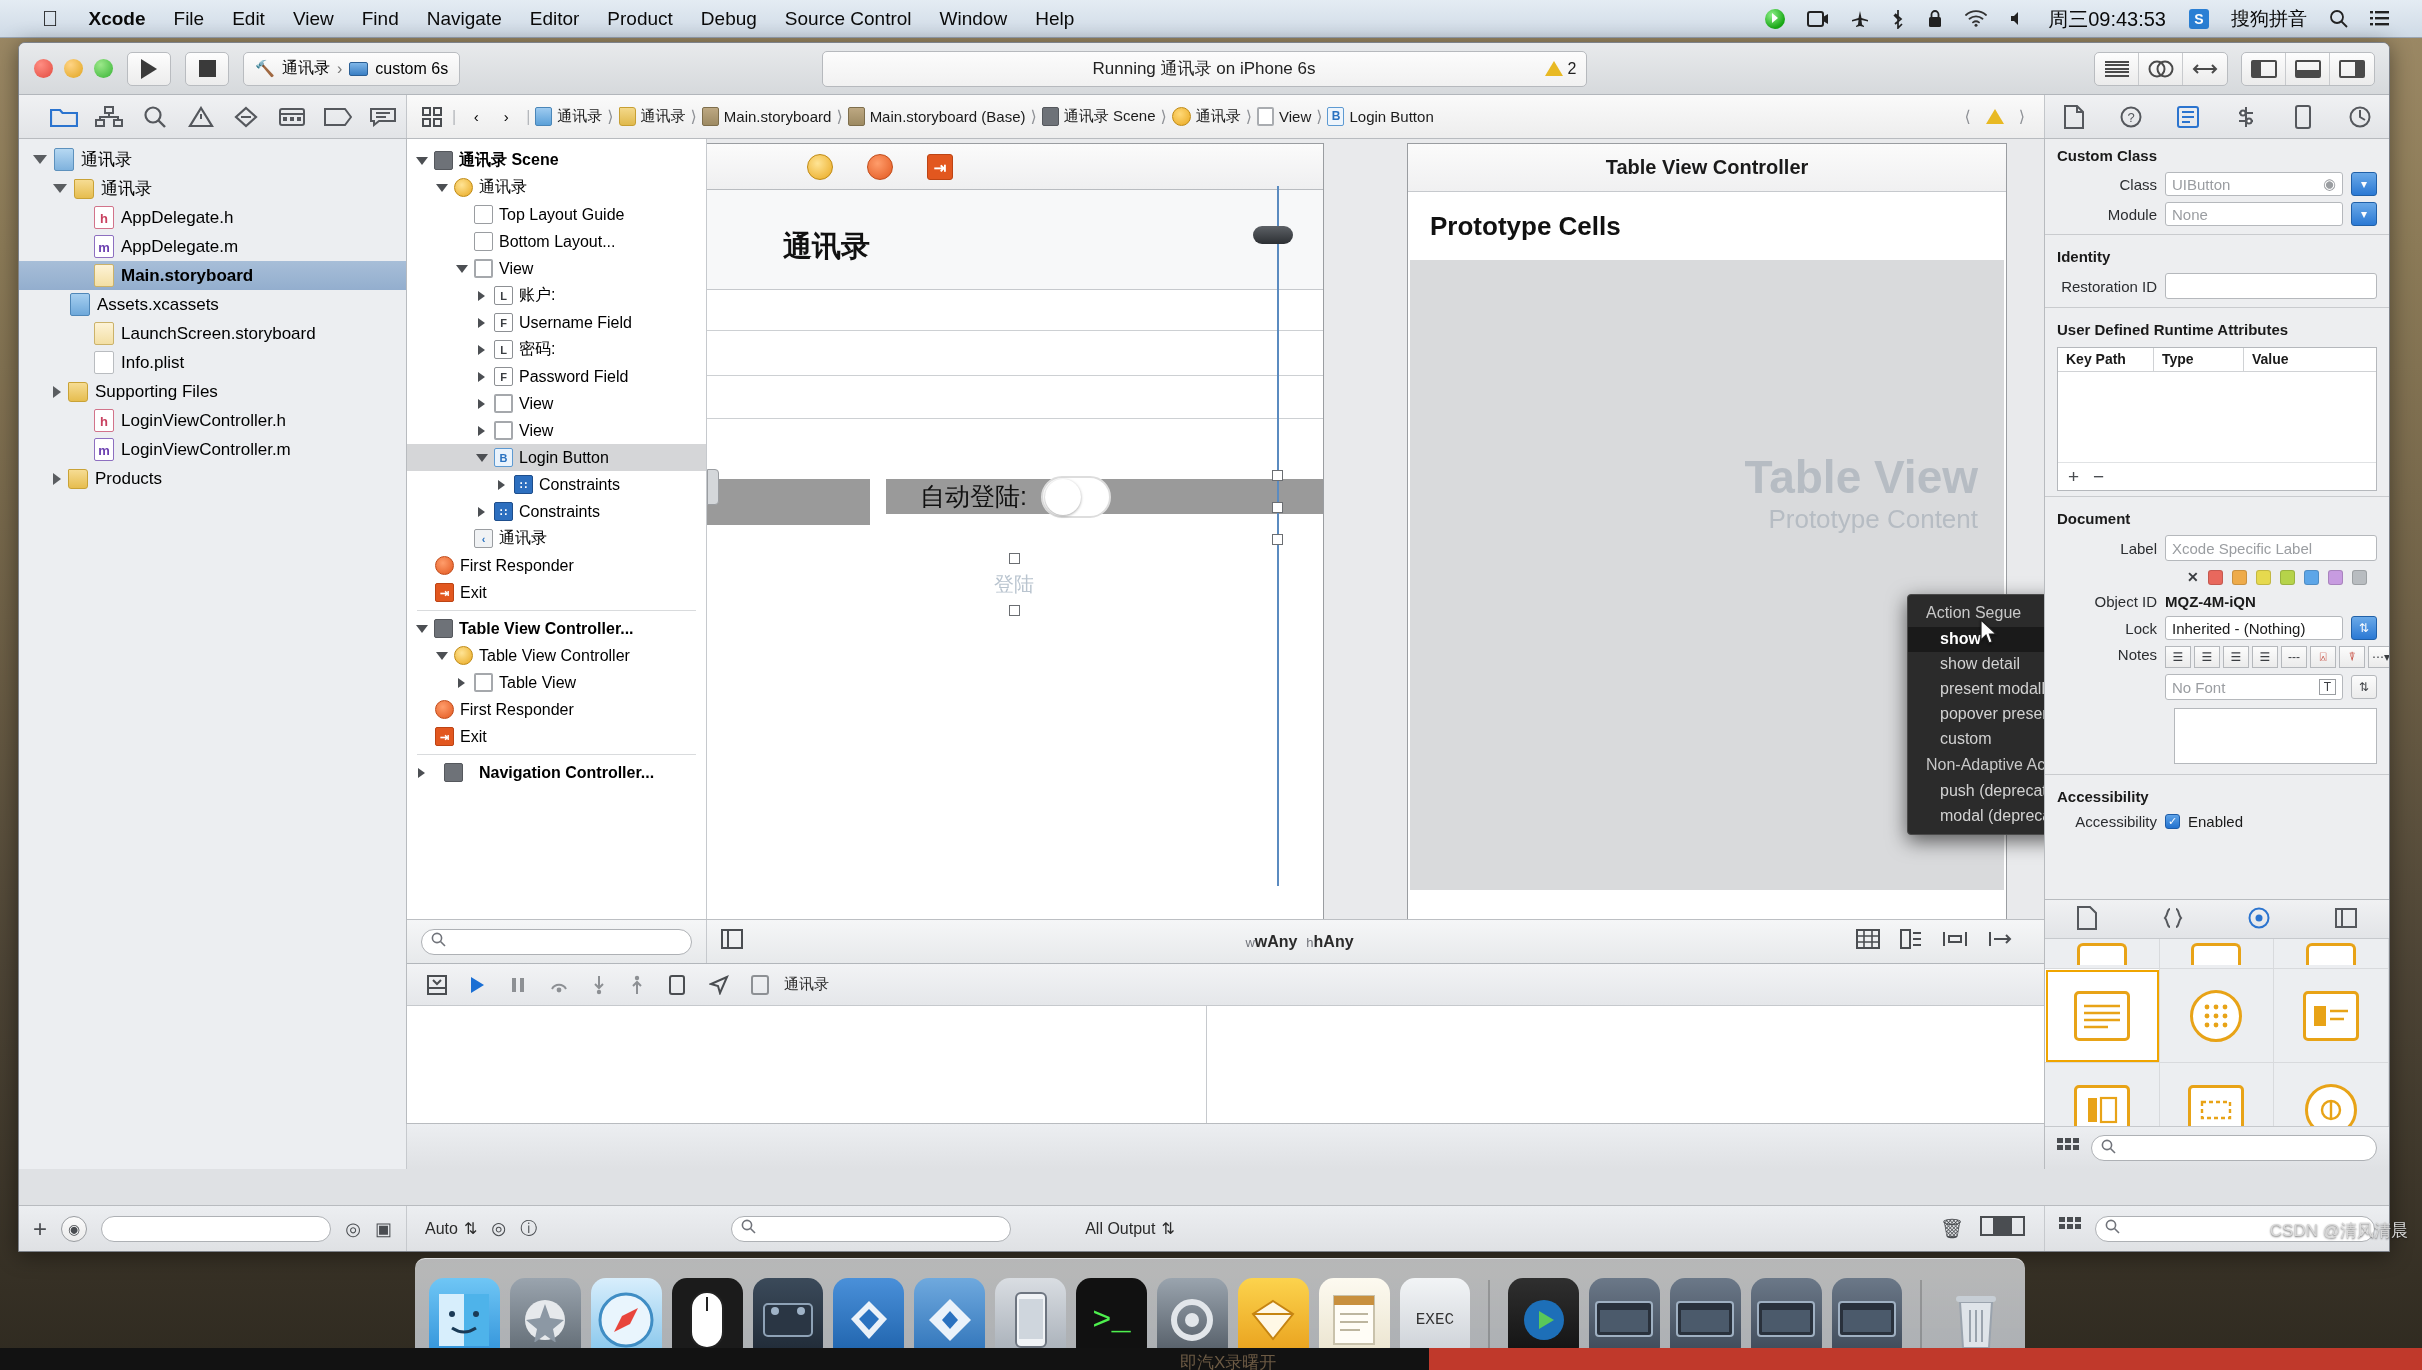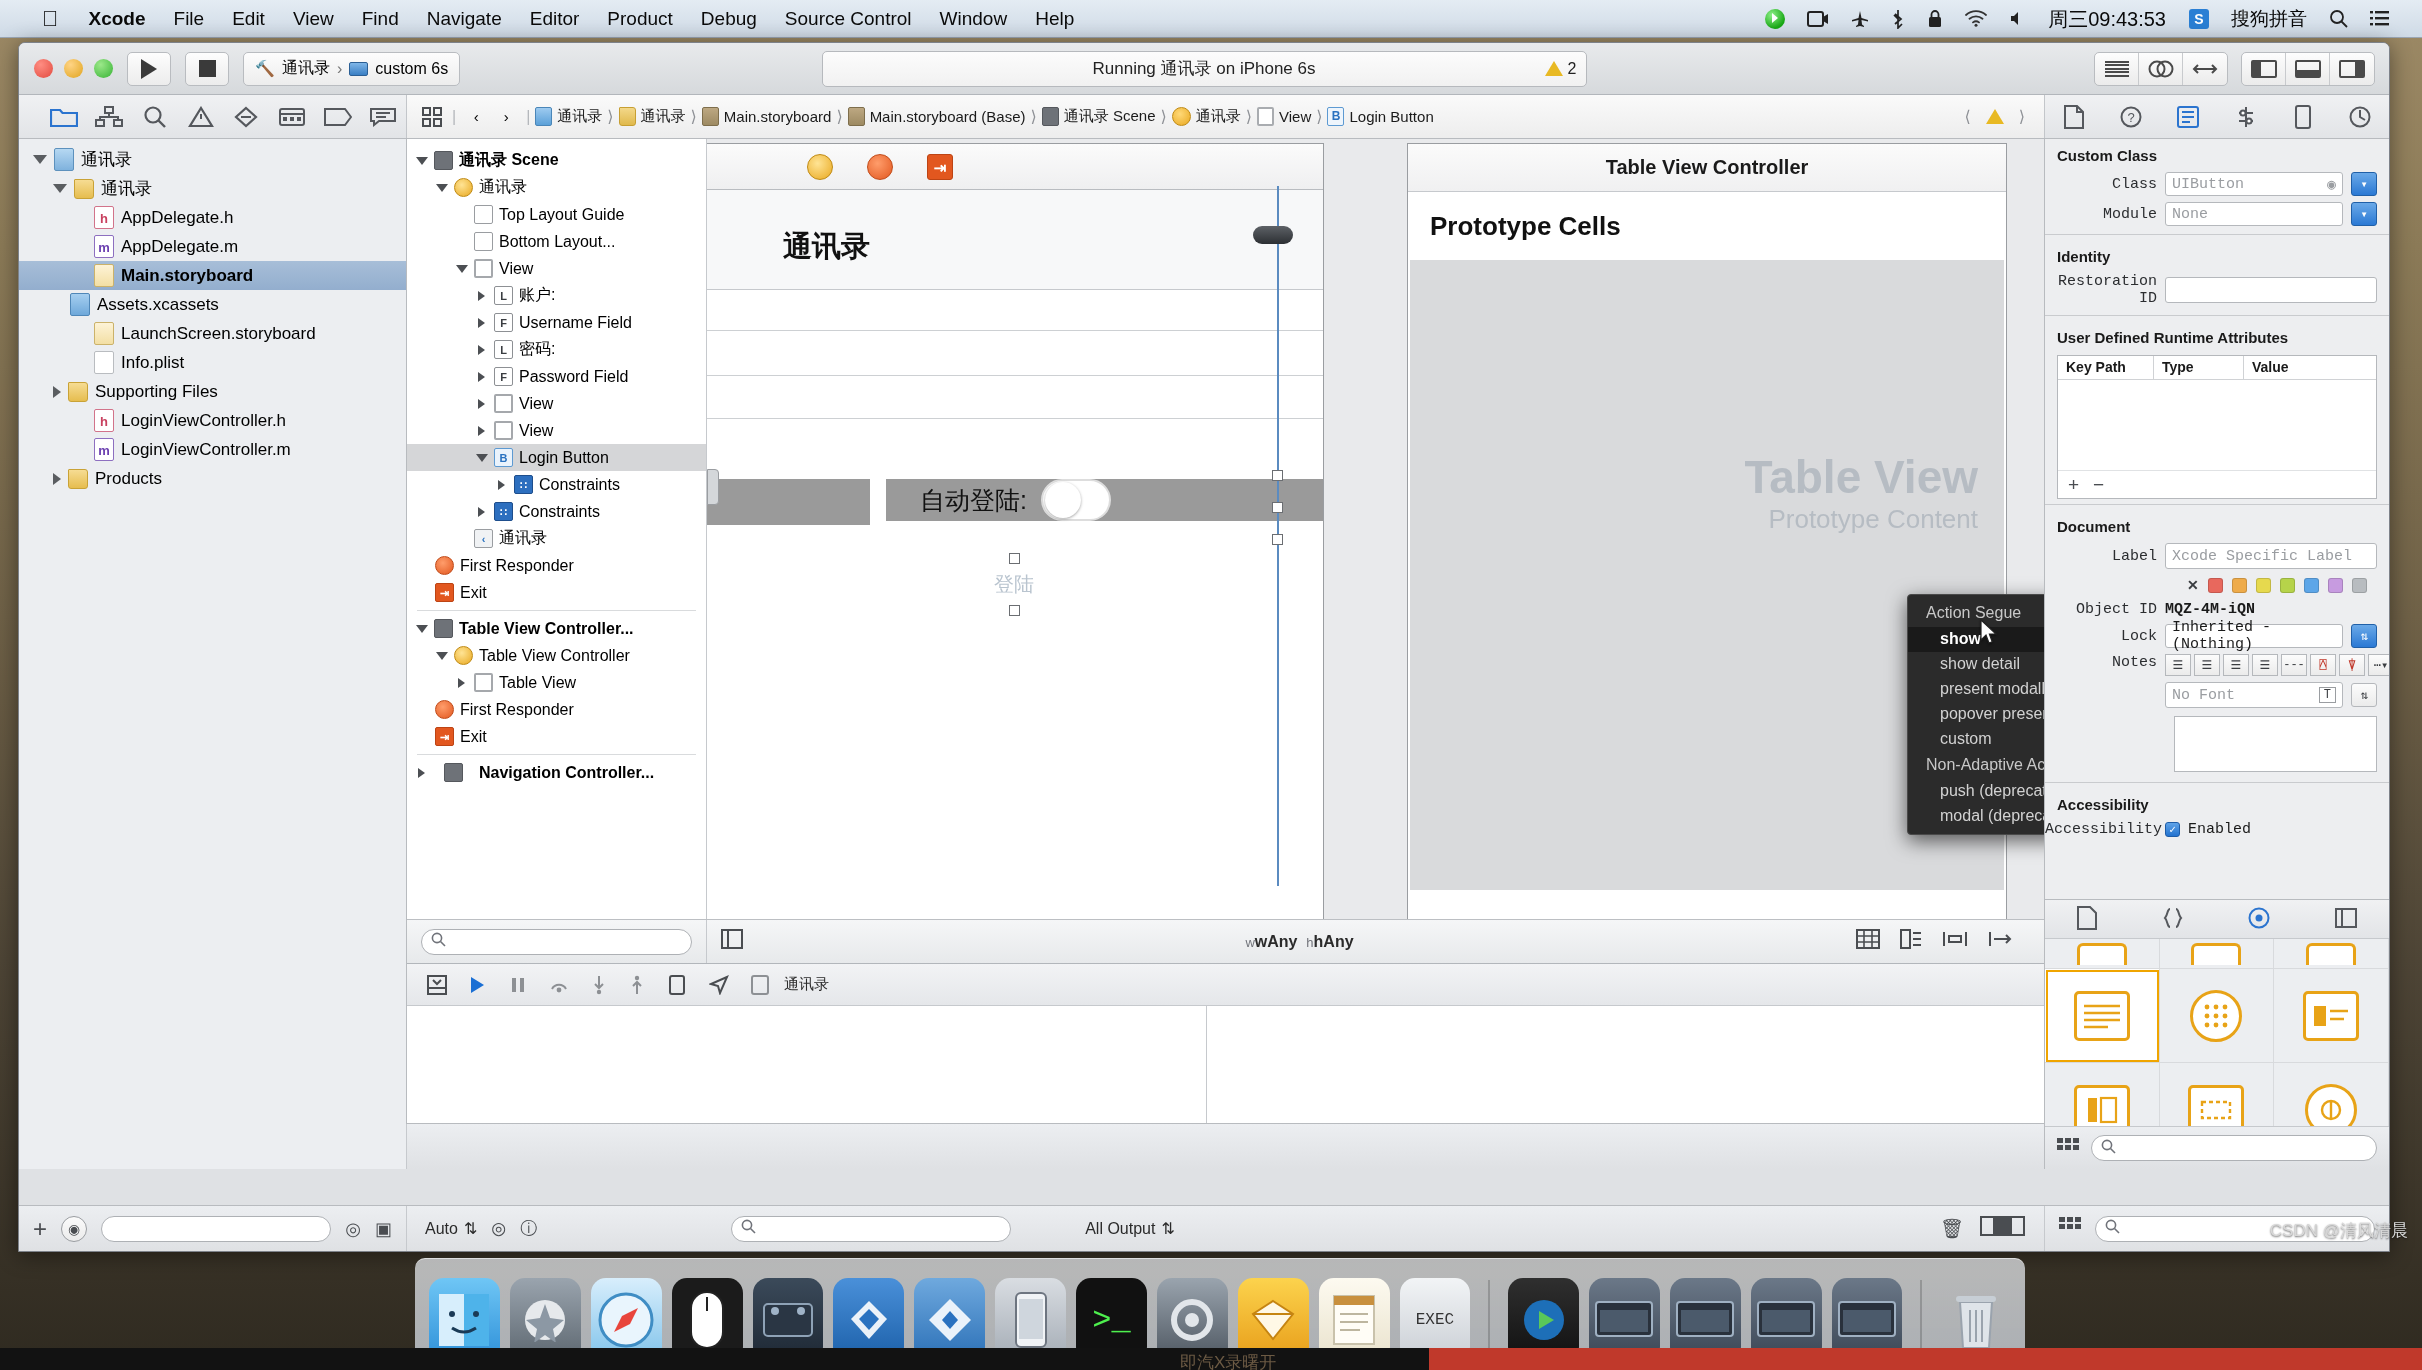--- a/index.html
+++ b/index.html
@@ -256,21 +256,21 @@
      background:linear-gradient(180deg,#eceef1,#dfe1e4); border-top:1px solid #b8bbbf;}
   .wb-left{ width:388px; display:flex;align-items:center;gap:14px; padding:0 14px;
      border-right:1px solid #c6c9cd; height:100%;}
   .wb-seg{ display:flex;align-items:center;gap:6px; font-size:16px;color:#2a2a2a;}
   
   #inspector{ width:345px; background:#edeef0; border-left:1px solid #b8bbbf;
      display:flex;flex-direction:column; font-size:15px; color:#1a1a1a; overflow:hidden;}
   #inspscroll{ height:760px; overflow:hidden; position:relative;}
   .sec-title{ font-weight:bold; padding:8px 12px 5px 12px; font-size:15px;}
   .sec-div{ height:1px; background:#c9cbce; margin:5px 0;}
-  .frm{ display:flex;align-items:center; padding:3px 12px 3px 0; gap:8px;font-family:Liberation Mono, monospace;}
+  .frm{ display:flex;align-items:center; padding:3px 12px 3px 0; gap:8px;}
   .frm .lb{ width:112px; text-align:right; color:#2b2d30; flex:0 0 112px;}
   .ipt{ flex:1; height:24px; background:#fff; border:1px solid #b5b8bc; border-radius:3px;
      display:flex;align-items:center; padding:0 6px; font-size:15px; color:#9a9da1;}
   .ipt .val{ color:#9a9da1; }
   .stepbtn{ width:26px;height:24px;border-radius:3px;
      background:linear-gradient(180deg,#6aa9e8,#2b79d4); border:1px solid #2060a8;
      display:flex;align-items:center;justify-content:center;color:#fff;font-size:12px;}
   .udra{ background:#fff;border:1px solid #b5b8bc; margin:4px 12px 0 12px;}
   .udra-head{ display:flex; height:24px; border-bottom:1px solid #d0d2d5; font-weight:bold;}
   .udra-head div{ padding:3px 8px; border-right:1px solid #d0d2d5; font-size:14px;}
@@ -847,21 +847,21 @@
             </div>
             <div style="position:relative; height:742px;">
               <div class="phone-nav">
                 <span class="phone-title">通讯录</span>
               </div>
               <div class="fieldline" style="margin-top:40px;"></div>
               <div class="fieldline" style="margin-top:44px;"></div>
               <div class="fieldline" style="margin-top:42px;"></div>
               <div style="display:flex; margin-top:60px; gap:16px; padding-left:0;">
                 <div class="graybar" style="width:165px;height:46px;"></div>
-                <div class="graybar" style="flex:1;height:42px;display:flex;align-items:center;padding-left:34px;gap:14px;text-align:center;">
+                <div class="graybar" style="flex:1;height:35px;display:flex;align-items:center;padding-left:34px;gap:14px;text-align:center;">
                   <span style="font-size:25px;color:#111;">自动登陆:</span>
                   <span class="sw-track">
                       <span class="sw-knob"></span>
                     </span>
                 </div>
               </div>
               <div style="text-align:center; margin-top:28px;">
                 <div class="selhandle" style="margin:0 auto;"></div>
                 <div class="ghostbtn" style="margin:7px 0;">登陆</div>
                 <div class="selhandle" style="margin:0 auto;"></div>

